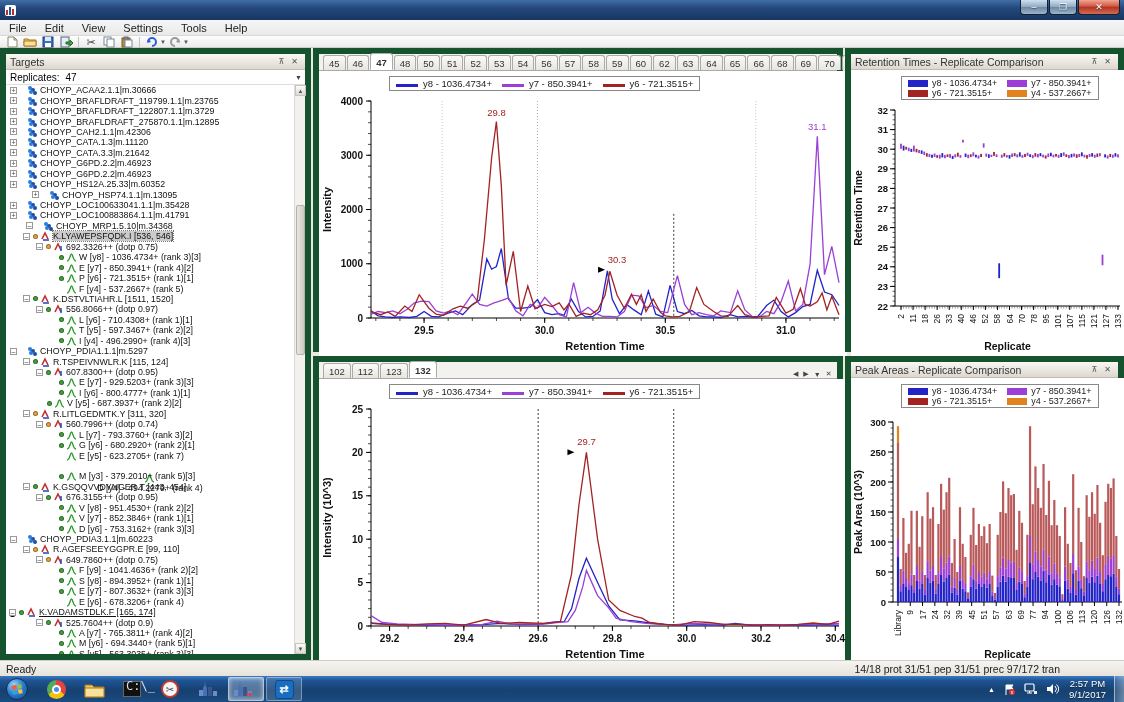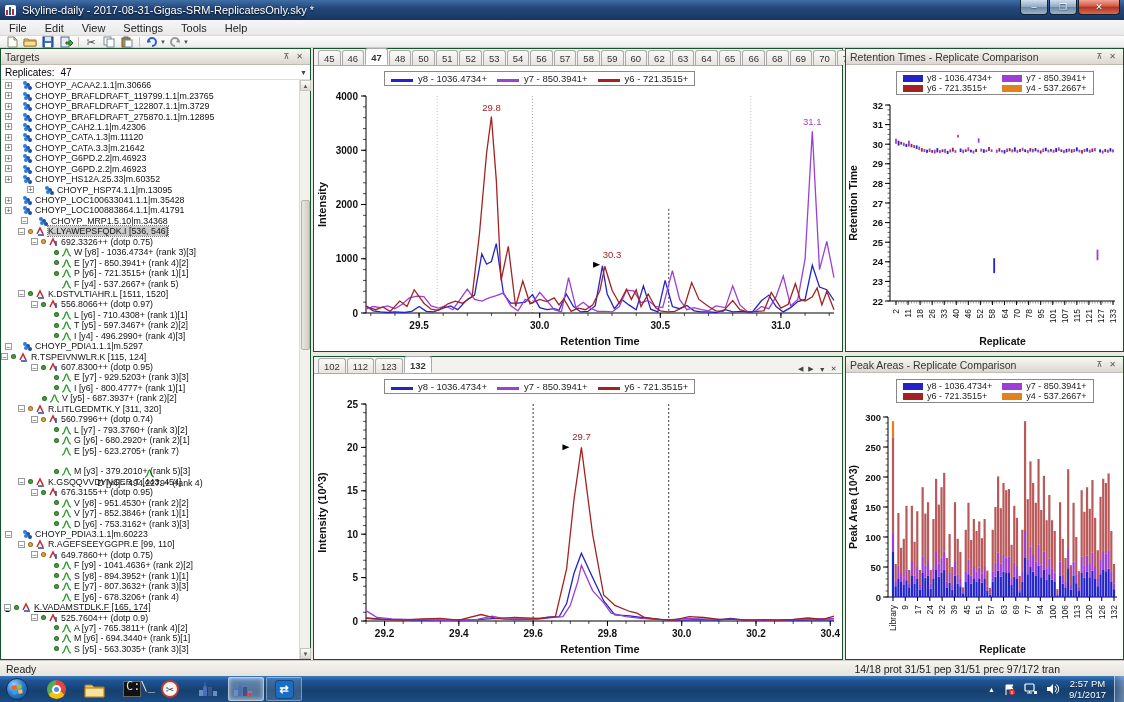--- a/index.html
+++ b/index.html
@@ -22,21 +22,21 @@
     display:flex; align-items:center; font-size:11px; color:#222; }
   .menu-item { padding:0 9px; height:100%; line-height:16px; }
   #toolbar { position:absolute; left:0; top:36px; width:1124px; height:12px;
     background:linear-gradient(180deg,#fdfdfd,#ececec); border-bottom:1px solid #d0cdc6;
     display:flex; align-items:center; padding-left:3px; }
   .tb { width:16px; height:11px; margin:0 1px; display:flex; align-items:center; justify-content:center; }
   .tb svg { display:block; }
   .tb-sep { width:1px; height:10px; background:#c5c2ba; margin:0 3px; }
   .tb-dd { font-size:6px; color:#555; margin-left:-1px; }
   
-  .panel { position:absolute; background:#fff; border:1px solid #14532d; }
+  .panel { position:absolute; background:#fff; border:6px solid #14532d; }
   .panel-header { height:16px; background:linear-gradient(180deg,#faf8f4,#dcd8d0);
     border-bottom:1px solid #c0bcb4; font-size:10.5px; color:#333;
     display:flex; align-items:center; padding:0 4px; }
   .panel-header .ph-title { flex:1; white-space:nowrap; overflow:hidden; }
   .ph-btn { width:13px; height:12px; font-size:8px; color:#555; text-align:center; line-height:12px; }
   
   #replicates-row { position:absolute; left:0; top:16px; right:0; height:15px;
     border-bottom:1px solid #e0ddd6; font-size:10px; display:flex; align-items:center; padding:0 4px; background:#fff; }
   #replicates-value { margin-left:6px; }
   #replicates-dd { position:absolute; right:3px; font-size:7px; color:#444; }
@@ -104,21 +104,20 @@
 </head>
 <body>
 
 <div id="titlebar">
   <svg width="13" height="13" viewBox="0 0 13 13">
       <rect x="1" y="1" width="11" height="11" rx="2" fill="#fff"></rect>
       <path d="M2 11 L2 6 L4 6 L4 11 Z" fill="#b03030"></path>
       <path d="M5 11 L5 3 L7 3 L7 11 Z" fill="#2a52a0"></path>
       <path d="M8 11 L8 5 L10 5 L10 11 Z" fill="#b03030"></path>
     </svg>
-  <span id="title-text">Skyline-daily - 2017-08-31-Gigas-SRM-ReplicatesOnly.sky *</span>
   <div id="win-controls">
     <div class="win-btn">–</div>
     <div class="win-btn">❐</div>
     <div class="win-btn close">✕</div>
   </div>
 </div>
 
 <div id="menubar">
     <span class="menu-item">File</span>
     <span class="menu-item">Edit</span>
@@ -452,21 +451,21 @@
         <span class="tw expander">–</span>
         <span class="tw dot n"></span>
         <span class="tw node-icon"><svg width="11" height="10">
             <circle cx="3" cy="3" r="2" fill="#2a7de0"></circle>
             <circle cx="6" cy="5" r="2" fill="#1c4fa0"></circle>
             <circle cx="4" cy="7" r="2" fill="#2a7de0"></circle>
             <circle cx="8" cy="8" r="2" fill="#1c4fa0"></circle>
           </svg></span>
         <span class="tree-label">CHOYP_PDIA1.1.1|m.5297</span>
       </div>
-      <div class="tree-row" style="">
+      <div class="tree-row" style="padding-left: 17px;">
         <span class="tw expander">–</span>
         <span class="tw dot g"></span>
         <span class="tw node-icon"><svg width="11" height="10">
             <path d="M2 8 L5 2 L8 8" fill="none" stroke="#c03030" stroke-width="1.6"></path>
             <path d="M3 9 h6" stroke="#2a52c0" stroke-width="1.6"></path>
           </svg></span>
         <span class="tree-label">R.TSPEIVNWLR.K [115, 124]</span>
       </div>
       <div class="tree-row" style="padding-left: 30px;">
         <span class="tw expander">–</span>

